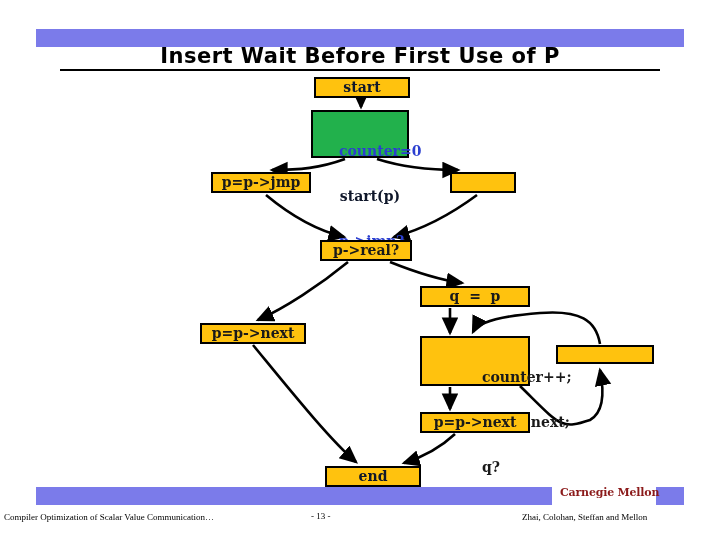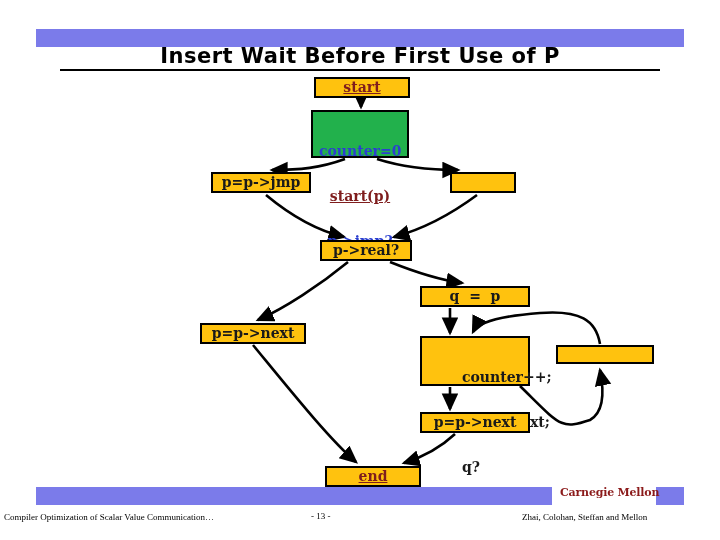--- a/index.html
+++ b/index.html
@@ -42,24 +42,24 @@
     color:#1a1a1a;
     box-sizing:border-box;
     display:flex;
     align-items:center;
     justify-content:center;
     text-align:center;
     white-space:pre;
   }
   .node.left{justify-content:flex-start;padding-left:6px;text-align:left;}
   .node.green{background:#22b14c;}
-  .node .l1,.node .l2,.node .l3{display:block;}
+  .node .l1,.node .l2,.node .l3{display:block;margin-left:20px;}
   .node.multi{display:block;padding:2px 6px;}
 
-  .txt-orange{color:#7f1d1d;text-decoration:underline;}
+  .txt-orange{color:#0f172a;}
   .txt-blue{color:#2b3fd0;}
 
   
   #node-start      {left:314px;top:77px; width:96px;height:21px;}
   #node-wait       {left:311px;top:110px;width:98px;height:48px;}
   #node-pjmp       {left:211px;top:172px;width:100px;height:21px;}
   #node-empty-top  {left:450px;top:172px;width:66px;height:21px;}
   #node-preal      {left:320px;top:240px;width:92px;height:21px;}
   #node-qp         {left:420px;top:286px;width:110px;height:21px;}
   #node-pnextleft  {left:200px;top:323px;width:106px;height:21px;}

